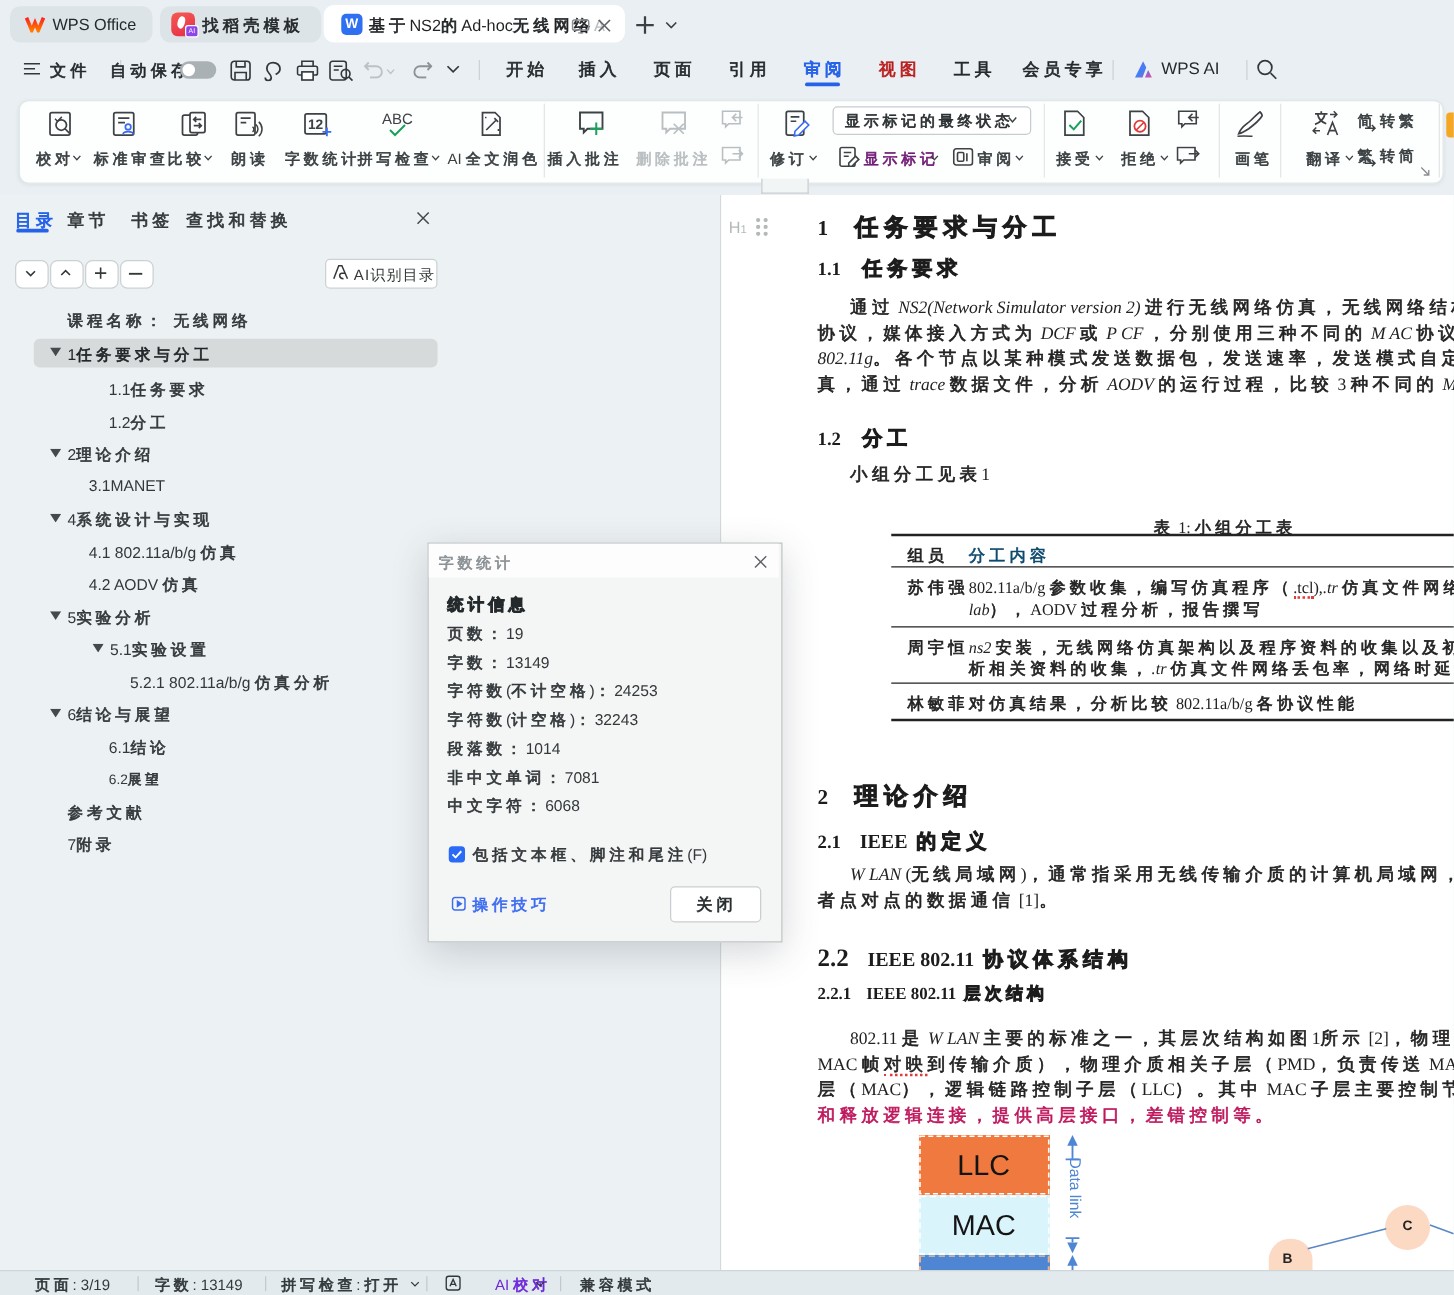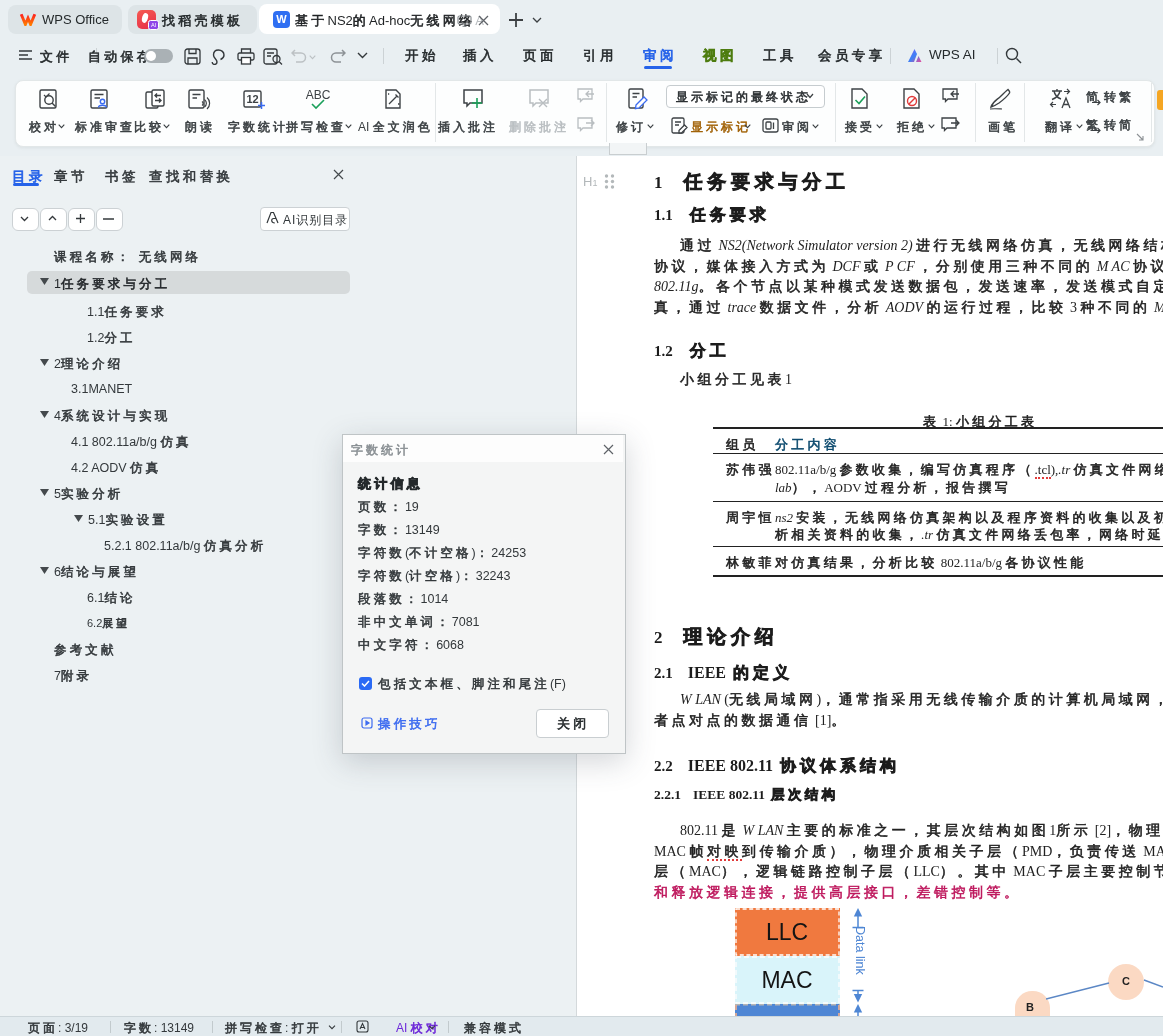--- a/index.html
+++ b/index.html
@@ -83,21 +83,21 @@
 <svg class="abs" style="left:357px;top:52px" width="11" height="7" viewBox="0 0 11 7" fill="none" stroke="#33383b" stroke-width="1.4">
     <path d="M1 1 L5.5 5.5 L10 1"></path>
   </svg>
 <div class="abs" style="left:383px;top:48px;width:1px;height:16px;background:#ccd2d5;"></div>
 <div class="abs c" style="left:405px;top:47px;font-size:13.5px;color:#24292b;">开始</div>
 <div class="abs c" style="left:463px;top:47px;font-size:13.5px;color:#24292b;">插入</div>
 <div class="abs c" style="left:523px;top:47px;font-size:13.5px;color:#24292b;">页面</div>
 <div class="abs c" style="left:583px;top:47px;font-size:13.5px;color:#24292b;">引用</div>
 <div class="abs c tofu" style="left:643px;top:47px;font-size:13.5px;color:#2562e9;">审阅</div>
 <div class="abs" style="left:644px;top:66px;width:28px;height:3px;background:#2562e9;border-radius:2px;"></div>
-<div class="abs c" style="left:703px;top:47px;font-size:13.5px;color:#4d7c0f;font-weight:bold;">视图</div>
+<div class="abs c" style="left:703px;top:47px;font-size:13.5px;color:#b91c1c;">视图</div>
 <div class="abs c" style="left:763px;top:47px;font-size:13.5px;color:#24292b;">工具</div>
 <div class="abs c" style="left:818px;top:47px;font-size:13.5px;color:#24292b;">会员专享</div>
 <div class="abs" style="left:890px;top:48px;width:1px;height:16px;background:#ccd2d5;"></div>
 <svg class="abs" style="left:906px;top:49px" width="17" height="14" viewBox="0 0 17 14">
     <defs>
       <linearGradient id="ai1" x1="0" y1="0" x2="1" y2="1">
         <stop offset="0" stop-color="#8a5cf6"></stop>
         <stop offset=".5" stop-color="#3b82f6"></stop>
         <stop offset="1" stop-color="#ec4899"></stop>
       </linearGradient>
@@ -218,21 +218,21 @@
 <div class="abs c nw" style="left:676px;top:89px;font-size:12px;color:#2b2f32;">显示标记的最终状态</div>
 <svg class="abs" style="left:806px;top:93px" width="8" height="6" viewBox="0 0 8 6" fill="none" stroke="#3b4043" stroke-width="1.2">
       <path d="M1 1 L4 4.5 L7 1"></path>
     </svg>
 
 <svg class="abs" style="left:671px;top:117px" width="17" height="17" viewBox="0 0 17 17" fill="none" stroke="#3d4245" stroke-width="1.3">
       <rect x="1" y="1" width="12" height="15" rx="1.5"></rect>
       <path d="M4 5 H10 M4 8 H8"></path>
       <path d="M8 13.5 L13.5 8 L16 10.5 L10.5 16 H8 Z" fill="#fff"></path>
     </svg>
-<div class="abs c" style="left:691px;top:119px;font-size:12px;color:#a16207;">显示标记</div>
+<div class="abs c" style="left:691px;top:119px;font-size:12px;color:#701a75;">显示标记</div>
     <svg class="abs" style="left:744px;top:124px" width="7" height="5" viewBox="0 0 7 5" fill="none" stroke="#3b4043" stroke-width="1.1">
       <path d="M.7.7 L3.5 3.7 L6.3.7"></path>
     </svg>
 <svg class="abs" style="left:762px;top:117px" width="17" height="17" viewBox="0 0 17 17" fill="none" stroke="#3d4245" stroke-width="1.3">
       <rect x="1" y="2" width="15" height="13" rx="2"></rect>
       <rect x="4" y="5" width="5" height="7" rx="1"></rect>
       <path d="M11.5 5.5 V12"></path>
     </svg>
 <div class="abs c" style="left:782px;top:119px;font-size:12px;color:#3b4043;">审阅</div>
     <svg class="abs" style="left:812px;top:124px" width="7" height="5" viewBox="0 0 7 5" fill="none" stroke="#3b4043" stroke-width="1.1">
@@ -415,21 +415,21 @@
 <div class="abs nw" style="left:726px;top:553.5px;font-size:13px;color:#222;"><span class="c">林敏菲</span></div>
 <div class="abs nw ser" style="left:775px;top:553.5px;font-size:13px;color:#222;"><span class="c" style="font-family:'Liberation Sans';">对仿真结果，分析比较</span> 802.11a/b/g <span class="c" style="font-family:'Liberation Sans';">各协议性能</span></div>
 <div class="abs" style="left:713px;top:574.5px;width:450px;height:2px;background:#222;"></div>
 
 <div class="abs nw" style="left:654px;top:624px;font-size:19px;color:#1c1c1c;"><span class="ser" style="font-weight:bold;font-size:17px;">2</span><span style="display:inline-block;width:21px;"></span><span class="c tofu" style="font-weight:bold;">理论介绍</span></div>
 
 <div class="abs nw" style="left:654px;top:663px;font-size:16px;color:#1c1c1c;"><span class="ser" style="font-weight:bold;font-size:15px;">2.1</span><span style="display:inline-block;width:15px;"></span><span class="ser" style="font-weight:bold;">IEEE</span><span style="display:inline-block;width:7px;"></span><span class="c tofu" style="font-weight:bold;">的定义</span></div>
 <div class="abs nw ser" style="left:680px;top:691px;font-size:14px;color:#222;"><span class="it">W LAN</span> (<span class="c" style="font-family:'Liberation Sans';">无线局域网</span>)<span class="c" style="font-family:'Liberation Sans';">，通常指采用无线传输介质的计算机局域网，其利用无线电等</span></div>
 <div class="abs nw ser" style="left:654px;top:712px;font-size:14px;color:#222;"><span class="c" style="font-family:'Liberation Sans';">者点对点的数据通信</span> [1]<span class="c" style="font-family:'Liberation Sans';">。</span></div>
 
-<div class="abs nw" style="left:654px;top:756px;font-size:16px;color:#1c1c1c;"><span class="ser" style="font-weight:bold;font-size:15px;">2.2</span><span style="display:inline-block;width:15px;"></span><span class="ser" style="font-weight:bold;">IEEE 802.11</span><span style="display:inline-block;width:7px;"></span><span class="c tofu" style="font-weight:bold;">协议体系结构</span></div>
+<div class="abs nw" style="left:654px;top:756px;font-size:16px;color:#1c1c1c;"><span class="ser" style="font-weight:bold;font-size:20px;">2.2</span><span style="display:inline-block;width:15px;"></span><span class="ser" style="font-weight:bold;">IEEE 802.11</span><span style="display:inline-block;width:7px;"></span><span class="c tofu" style="font-weight:bold;">协议体系结构</span></div>
 
 <div class="abs nw" style="left:654px;top:786px;font-size:13.5px;color:#1c1c1c;"><span class="ser" style="font-weight:bold;">2.2.1</span><span style="display:inline-block;width:12px;"></span><span class="ser" style="font-weight:bold;">IEEE 802.11</span><span style="display:inline-block;width:6px;"></span><span class="c tofu" style="font-weight:bold;">层次结构</span></div>
 <div class="abs nw ser" style="left:680px;top:822px;font-size:14px;color:#222;">802.11 <span class="c" style="font-family:'Liberation Sans';">是</span> <span class="it">W LAN</span> <span class="c" style="font-family:'Liberation Sans';">主要的标准之一，其层次结构如图</span>1<span class="c" style="font-family:'Liberation Sans';">所示</span> [2]<span class="c" style="font-family:'Liberation Sans';">，物理层包括物</span></div>
 <div class="abs nw ser" style="left:654px;top:843px;font-size:14px;color:#222;">MAC <span class="c" style="font-family:'Liberation Sans';">帧</span><span class="c" style="font-family:'Liberation Sans';border-bottom:2px dotted #e03a3a;">对映</span><span class="c" style="font-family:'Liberation Sans';">到传输介质），物理介质相关子层（</span>PMD<span class="c" style="font-family:'Liberation Sans';">，负责传送</span> MAC </div>
 <div class="abs nw ser" style="left:654px;top:863px;font-size:14px;color:#222;"><span class="c" style="font-family:'Liberation Sans';">层（</span>MAC<span class="c" style="font-family:'Liberation Sans';">），逻辑链路控制子层（</span>LLC<span class="c" style="font-family:'Liberation Sans';">）。其中</span> MAC <span class="c" style="font-family:'Liberation Sans';">子层主要控制节点获取信道访问权，</span></div>
 <div class="abs nw ser" style="left:654px;top:884px;font-size:14px;color:#be185d;"><span class="c" style="font-family:'Liberation Sans';">和释放逻辑连接，提供高层接口，差错控制等。</span></div>
 
 <svg class="abs" style="left:735px;top:908px" width="105" height="108" viewBox="0 0 105 108">
 <rect x="0" y="0" width="105" height="48" fill="#f0793f"></rect>
 <rect x="0" y="48" width="105" height="48" fill="#d9f4fa"></rect>

